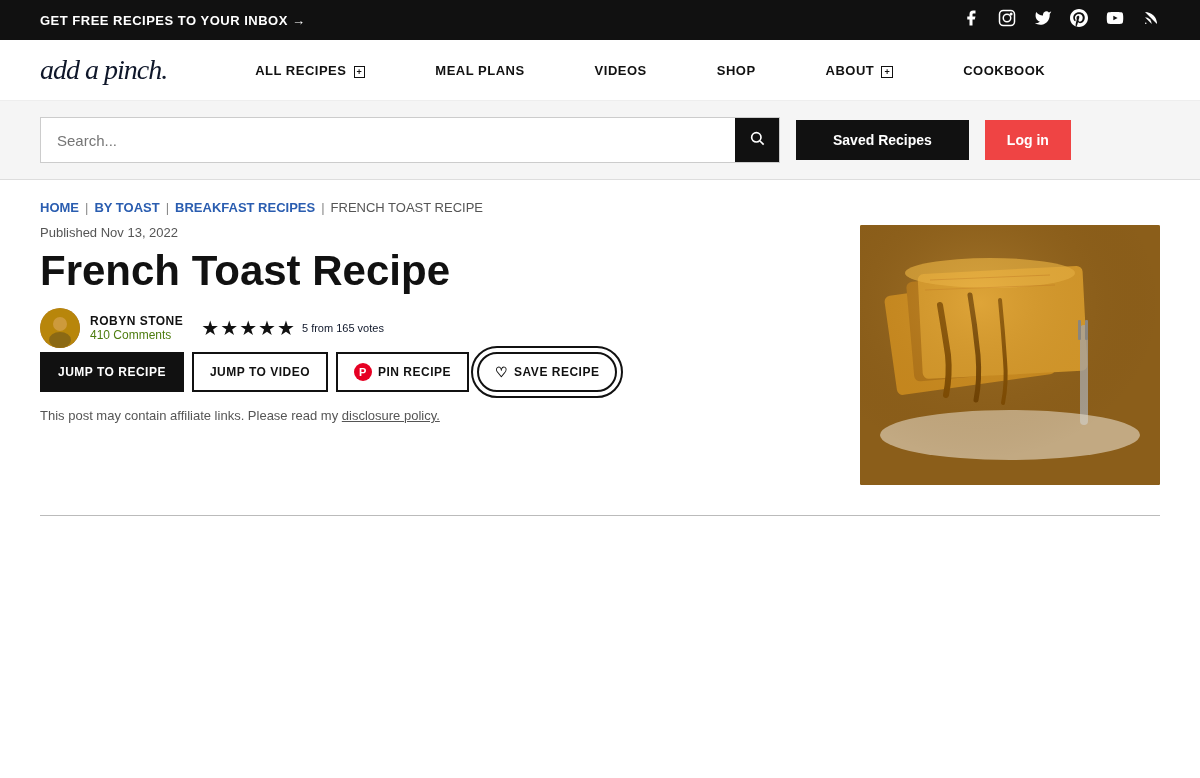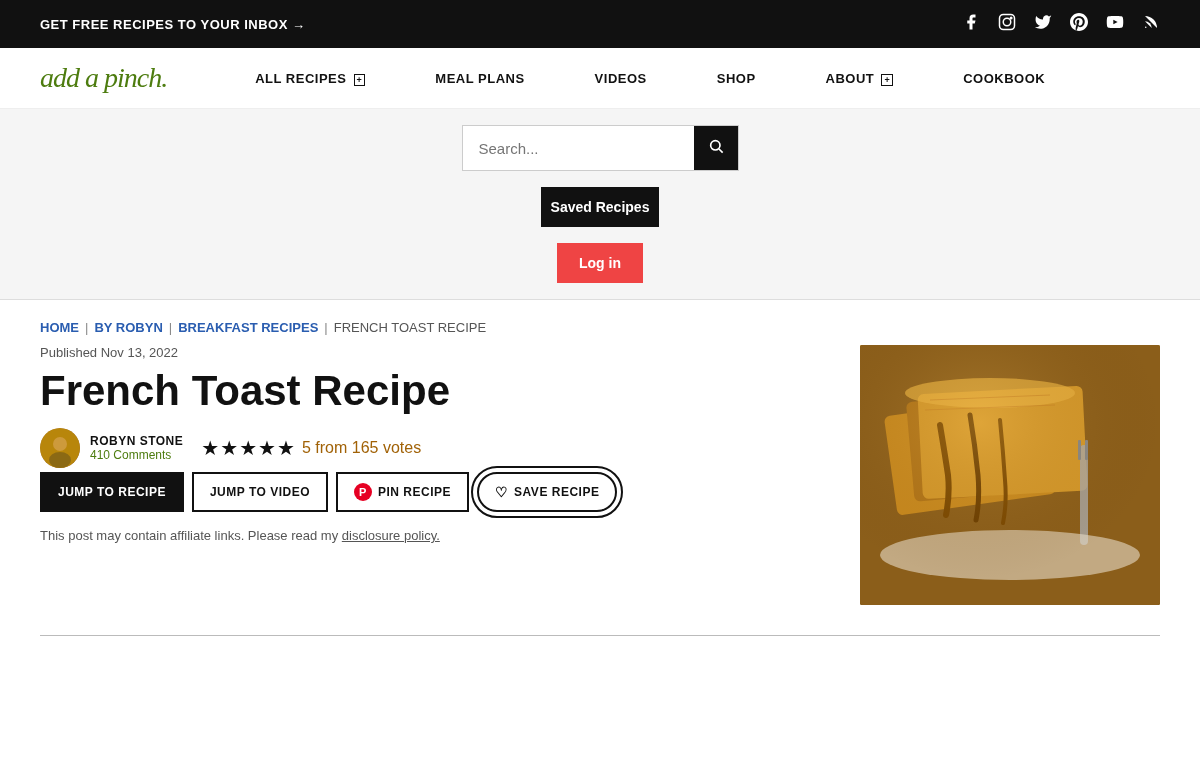--- a/index.html
+++ b/index.html
@@ -6,21 +6,21 @@
     body { font-family: Arial, sans-serif; background: #fff; width: 1200px; }
 
     
     .top-bar {
       background: #111;
       color: #fff;
       display: flex;
       align-items: center;
       justify-content: space-between;
       padding: 10px 40px;
-      height: 48px;
+      height: 40px;
     }
     .top-bar-left {
       font-size: 13px;
       font-weight: 600;
       letter-spacing: 0.5px;
     }
     .top-bar-icons {
       display: flex;
       gap: 18px;
       align-items: center;
@@ -36,21 +36,21 @@
       display: flex;
       align-items: center;
       padding: 14px 40px;
       border-bottom: 1px solid #eee;
       gap: 40px;
     }
     .logo {
       font-size: 28px;
       font-family: Georgia, serif;
       font-style: italic;
-      color: #4d7c0f;
+      color: #0f172a;
       letter-spacing: -1px;
       white-space: nowrap;
     }
     .nav-links {
       display: flex;
       gap: 22px;
       align-items: center;
       list-style: none;
     }
     .nav-links li a {
@@ -72,21 +72,20 @@
     }
 
     
     .search-bar-area {
       background: #f5f5f5;
       padding: 16px 40px;
       display: flex;
       align-items: center;
       gap: 16px;
       border-bottom: 1px solid #ddd;
-      flex-direction: column;
     }
     .search-input-wrap {
       flex: 1;
       max-width: 740px;
       display: flex;
       align-items: center;
       background: #fff;
       border: 1px solid #ccc;
     }
     .search-input-wrap input {
@@ -103,21 +102,21 @@
       border: none;
       padding: 12px 14px;
       cursor: pointer;
       color: #fff;
       font-size: 16px;
     }
     .saved-recipes-btn {
       background: #111;
       color: #fff;
       border: none;
-      padding: 12px 10px;
+      padding: 12px 37px;
       font-size: 14px;
       font-weight: 700;
       cursor: pointer;
       white-space: nowrap;
     }
     .login-btn {
       background: #ef4444;
       color: #fff;
       border: none;
       padding: 12px 22px;
@@ -218,22 +217,22 @@
       align-items: center;
       gap: 6px;
       margin-left: 8px;
     }
     .stars {
       color: #111;
       font-size: 20px;
       letter-spacing: 1px;
     }
     .rating-text {
-      font-size: 16px;
-      color: #a16207;
+      font-size: 11px;
+      color: #0f172a;
     }
 
     
     .action-buttons {
       display: flex;
       gap: 8px;
       flex-wrap: wrap;
       margin-bottom: 16px;
     }
     .btn-jump {
@@ -431,21 +430,21 @@
   </div>
   <button class="saved-recipes-btn">Saved Recipes</button>
   <button class="login-btn">Log in</button>
 </div>
 
 <div class="content-area">
 
   <div class="breadcrumb">
     <a href="#">HOME</a>
     <span>|</span>
-    <a href="#">BY ROBYN</a>
+    <a href="#">BY TOAST</a>
     <span>|</span>
     <a href="#">BREAKFAST RECIPES</a>
     <span>|</span>
     <span class="current">FRENCH TOAST RECIPE</span>
   </div>
 
   <div class="main-content-row">
     <div class="main-left">
 
       <p class="published-date">Published Nov 13, 2022</p>

